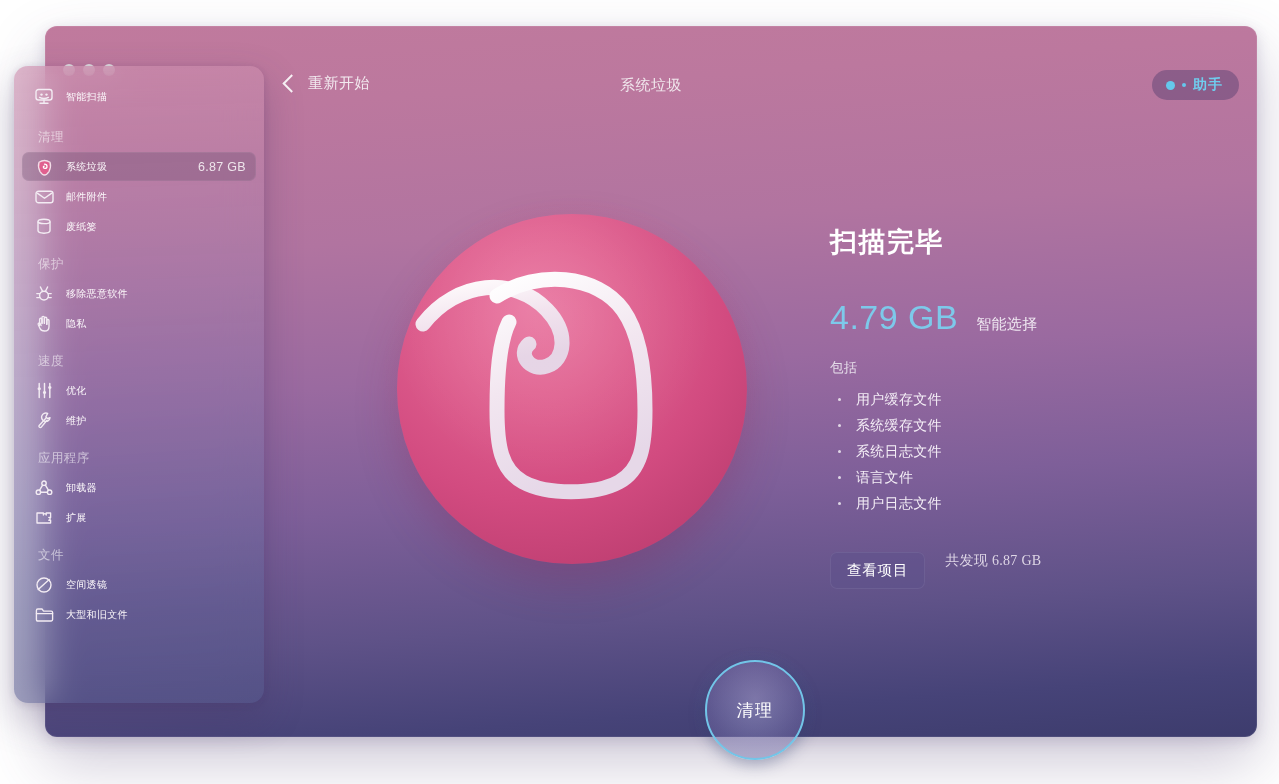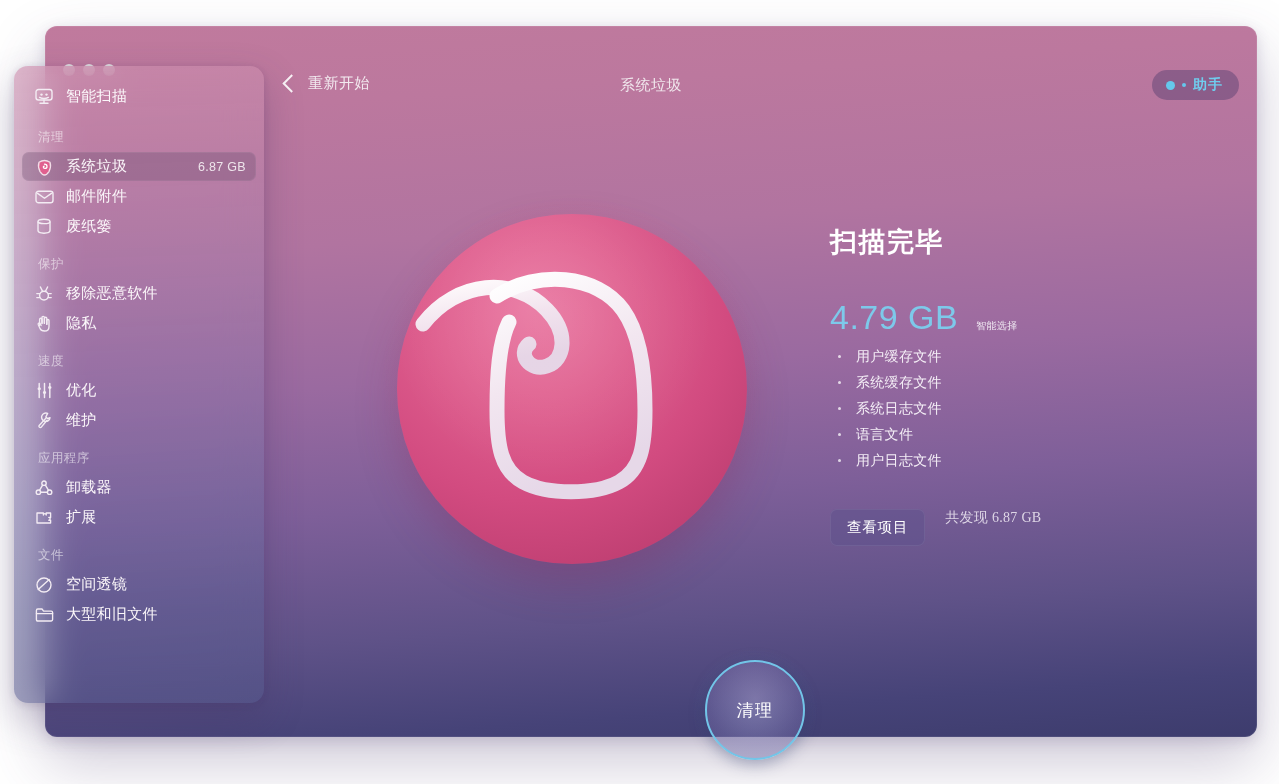--- a/index.html
+++ b/index.html
@@ -53,42 +53,42 @@
   }
   .sb-inner{position:relative;padding:12px 0 0 0;}
   .sect{font-size:12.5px;color:rgba(255,255,255,.56);padding:14px 0 5px 24px;letter-spacing:.4px;}
   .sect.first{padding-top:16px;}
   .item{
     position:relative;display:flex;align-items:center;height:29px;
     margin:1px 8px;padding:0 10px;border-radius:7px;cursor:pointer;
   }
   .item .ico{width:24px;height:18px;display:flex;align-items:center;justify-content:center;
              margin-right:10px;flex:0 0 24px;}
-  .item .lbl{font-size:15px;color:#fbf7fa;letter-spacing:.3px;white-space:nowrap;}
+  .item .lbl{font-size:10px;color:#fbf7fa;letter-spacing:.3px;white-space:nowrap;}
   .item .badge{margin-left:auto;font-size:12.5px;color:rgba(255,255,255,.82);letter-spacing:.3px;}
   .item.selected{background:rgba(120,85,120,.40);box-shadow:inset 0 0 0 1px rgba(255,255,255,.06);}
   .ico svg{display:block;}
   .toprow{margin-top:4px;margin-bottom:2px;}
 
   
   .content{position:absolute;left:264px;top:70px;right:0;bottom:0;}
 
   .logo-wrap{position:absolute;left:88px;top:118px;width:350px;height:350px;}
   .logo-glow{position:absolute;inset:-16px;border-radius:50%;
     background:radial-gradient(circle at 50% 46%,rgba(214,90,140,.34) 0%,rgba(214,90,140,0) 68%);}
   .logo{position:absolute;inset:0;border-radius:50%;
     background:radial-gradient(circle at 38% 26%,#e8709c 0%,#e0608f 26%,#d24b80 58%,#bf3f72 82%,#ab3666 100%);
     box-shadow:0 18px 42px rgba(140,40,85,.28);}
   .logo svg{position:absolute;inset:0;}
 
   .panel{position:absolute;left:521px;top:128px;width:400px;}
   .scan-title{font-size:27px;font-weight:bold;color:#ffffff;letter-spacing:1.5px;margin:0;}
   .sizerow{display:flex;align-items:baseline;gap:18px;margin-top:40px;}
   .bigsize{font-size:34px;color:#7dc9ea;letter-spacing:.5px;line-height:1;font-weight:300;}
-  .smartsel{font-size:10px;color:#efe7f1;letter-spacing:.3px;}
+  .smartsel{font-size:15px;color:#efe7f1;letter-spacing:.3px;}
   .inc-label{margin-top:25px;font-size:13.5px;color:#e4dbe8;letter-spacing:.3px;}
   .inc-list{list-style:none;margin:9px 0 0 0;padding:0;}
   .inc-list li{position:relative;font-size:14px;color:#f4eef6;letter-spacing:.3px;
                padding-left:26px;line-height:26px;}
   .inc-list li::before{content:"";position:absolute;left:8px;top:12px;width:3px;height:3px;
                border-radius:50%;background:rgba(255,255,255,.75);}
   .actions{display:flex;align-items:flex-start;gap:20px;margin-top:36px;font-family:Liberation Serif, serif;}
   .viewbtn{
     background:rgba(95,82,140,.55);border:none;border-radius:7px;
     padding:9px 17px;font-size:14.5px;color:#ffffff;letter-spacing:.8px;cursor:pointer;
@@ -171,20 +171,21 @@
       </div>
 
       <div class="panel">
         <h1 class="scan-title">扫描完毕</h1>
 
         <div class="sizerow">
           <span class="bigsize">4.79 GB</span>
           <span class="smartsel">智能选择</span>
         </div>
 
+        <div class="inc-label">包括</div>
         <ul class="inc-list">
           <li>用户缓存文件</li>
           <li>系统缓存文件</li>
           <li>系统日志文件</li>
           <li>语言文件</li>
           <li>用户日志文件</li>
         </ul>
 
         <div class="actions">
           <button class="viewbtn">查看项目</button>

